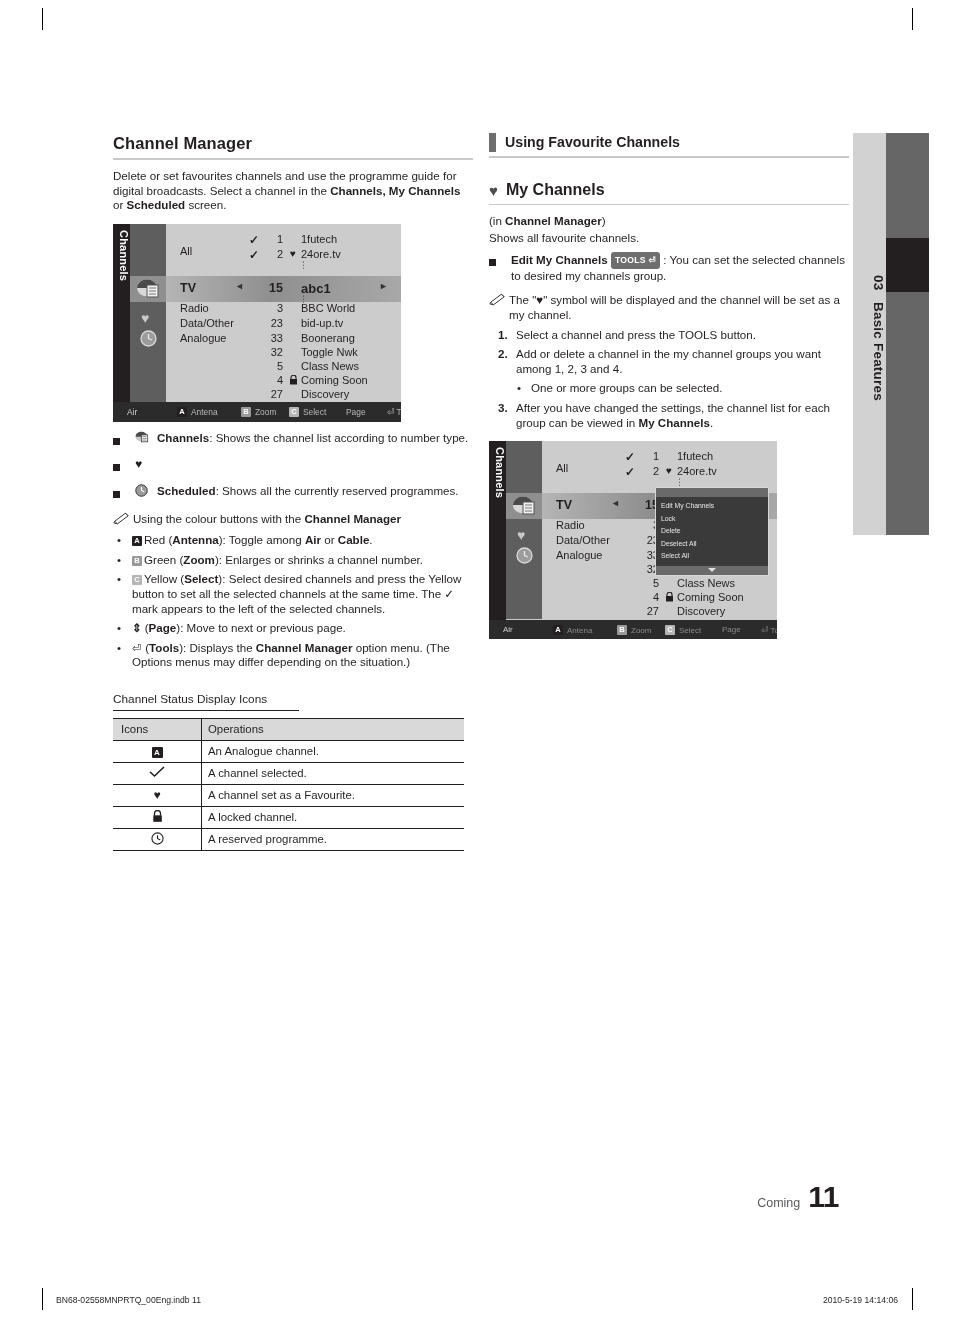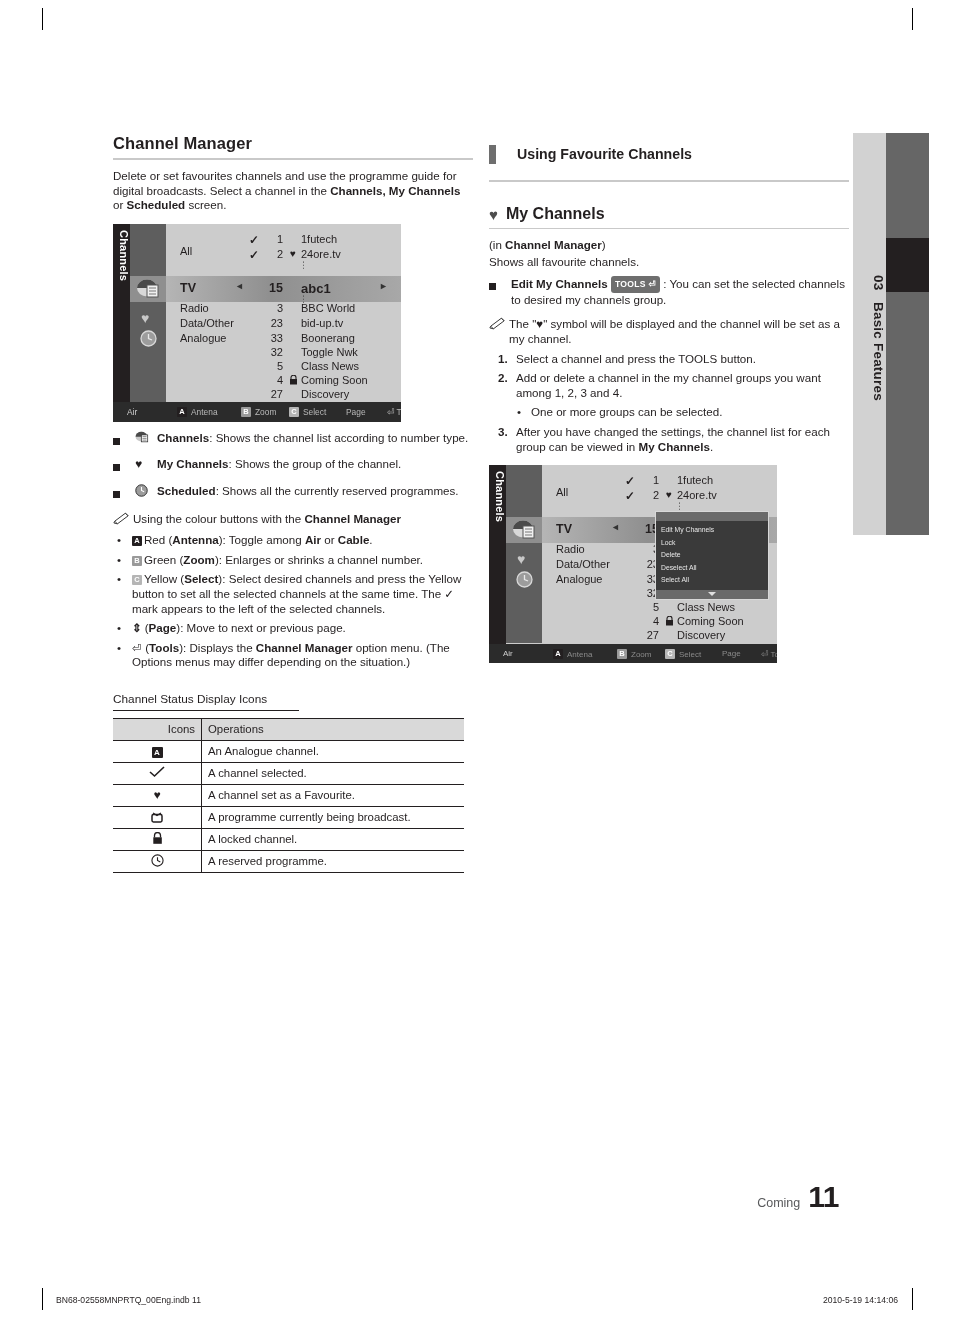--- a/index.html
+++ b/index.html
@@ -38,21 +38,21 @@
 
   h1.sec-title{
     font-size:16.5px;font-weight:bold;margin:0 0 5px 0;padding:0;
     letter-spacing:.1px;line-height:20px;
   }
   .rule{height:2px;background:#c9c9c9;margin:0 0 9px 0;}
   .rule-thin{height:1px;background:#c9c9c9;margin:2px 0 9px 0;}
 
   .bar-title{display:flex;align-items:center;gap:9px;margin:0 0 4px 0;}
   .bar-title .bar{width:7px;height:19px;background:#6e6e6e;flex:0 0 auto;}
-  .bar-title h2{font-size:14.2px;font-weight:bold;margin:12px;line-height:19px;}
+  .bar-title h2{font-size:14.2px;font-weight:bold;margin:0;line-height:19px;}
 
   h2.heart-title{font-size:16px;font-weight:bold;margin:22px 0 4px 0;line-height:20px;display:flex;align-items:center;gap:8px;}
   h2.heart-title .hrt{color:#4d4d4d;font-size:15px;line-height:1;}
 
   p.body{font-size:11.6px;line-height:14.6px;margin:0 0 2px 0;}
   b{font-weight:bold;}
 
   
   .sq-item{display:flex;margin:9px 0 0 0;font-size:11.6px;line-height:14.6px;}
   .sq-item .sq{flex:0 0 auto;width:22px;padding-top:3px;}
@@ -96,21 +96,21 @@
   
   h3.sub-head{font-size:11.8px;font-weight:normal;margin:22px 0 3px 0;line-height:15px;}
   .subrule{height:1px;background:#231f20;width:186px;margin-bottom:7px;}
 
   table.icons-table{border-collapse:collapse;width:351px;font-size:11.4px;}
   table.icons-table td,table.icons-table th{
     border-bottom:1px solid #231f20;padding:3px 6px;text-align:left;font-weight:normal;line-height:15px;
   }
   table.icons-table thead th{background:#d9d9d9;border-top:1px solid #231f20;border-bottom:1px solid #231f20;}
   table.icons-table .c-icon{width:74px;text-align:center;border-right:1px solid #231f20;}
-  table.icons-table thead .c-icon{text-align:right;padding-left:8px;}
+  table.icons-table thead .c-icon{text-align:left;padding-left:8px;}
   .tb-a{display:inline-block;width:11px;height:11px;line-height:11px;background:#231f20;color:#fff;font-size:8px;font-weight:bold;text-align:center;border-radius:1px;}
 
   
   .tv{position:relative;background:#cccccc;overflow:hidden;font-family:"Liberation Sans", sans-serif;}
   .tv .side{position:absolute;left:0;top:0;width:17px;height:100%;background:#231f20;}
   .tv .side span{
     position:absolute;left:0;top:6px;width:17px;
     writing-mode:vertical-rl;color:#fff;font-weight:bold;letter-spacing:.2px;
   }
   .tv .iconcol{position:absolute;left:17px;top:0;width:36px;background:#5e5e5e;}
@@ -296,21 +296,20 @@
           <line x1="13" y1="12" x2="20" y2="12" stroke="#555" stroke-width="1.2"></line>
           <line x1="13" y1="15" x2="20" y2="15" stroke="#555" stroke-width="1.2"></line>
         </svg>
       </span>
       <span class="tx"><b>Channels</b><span>: Shows the channel list according to number type.</span></span>
     </div>
 
     <div class="sq-item">
       <span class="sq"><i></i></span>
       <span class="ic" style="font-size:12px;color:#231f20;">♥</span>
-      <span class="tx"><b>My Channels</b><span>: Shows the group of the channel.</span></span>
     </div>
 
     <div class="sq-item">
       <span class="sq"><i></i></span>
       <span class="ic">
         <svg width="13" height="13" viewBox="0 0 17 17" style="vertical-align:-2px;">
           <circle cx="8.5" cy="8.5" r="7.5" fill="#9c9c9c" stroke="#333" stroke-width="1.3"></circle>
           <path d="M8.5 4 L8.5 8.5 L12 10" stroke="#fff" stroke-width="1.4" fill="none"></path>
         </svg>
       </span>
@@ -373,29 +372,20 @@
               </svg>
           </td>
           <td>A channel selected.</td>
         </tr>
         <tr>
           <td class="c-icon" style="font-size:12px;">♥</td>
           <td>A channel set as a Favourite.</td>
         </tr>
         <tr>
           <td class="c-icon">
-            <svg width="14" height="13" viewBox="0 0 14 13" style="vertical-align:-2px;">
-              <path d="M3 3 L7 5.5 L11 3" stroke="#231f20" stroke-width="1.2" fill="none"></path>
-              <rect x="2" y="4.5" width="10" height="7.5" rx="1.4" fill="none" stroke="#231f20" stroke-width="1.5"></rect>
-            </svg>
-          </td>
-          <td>A programme currently being broadcast.</td>
-        </tr>
-        <tr>
-          <td class="c-icon">
             <svg width="11" height="13" viewBox="0 0 11 13" style="vertical-align:-2px;">
               <path d="M2.5 5.5 V3.6 a3 3 0 0 1 6 0 V5.5" stroke="#231f20" stroke-width="1.3" fill="none"></path>
               <rect x="1.3" y="5.3" width="8.5" height="6.5" fill="#231f20"></rect>
             </svg>
           </td>
           <td>A locked channel.</td>
         </tr>
         <tr>
           <td class="c-icon">
             <svg width="13" height="13" viewBox="0 0 14 14" style="vertical-align:-2px;">

